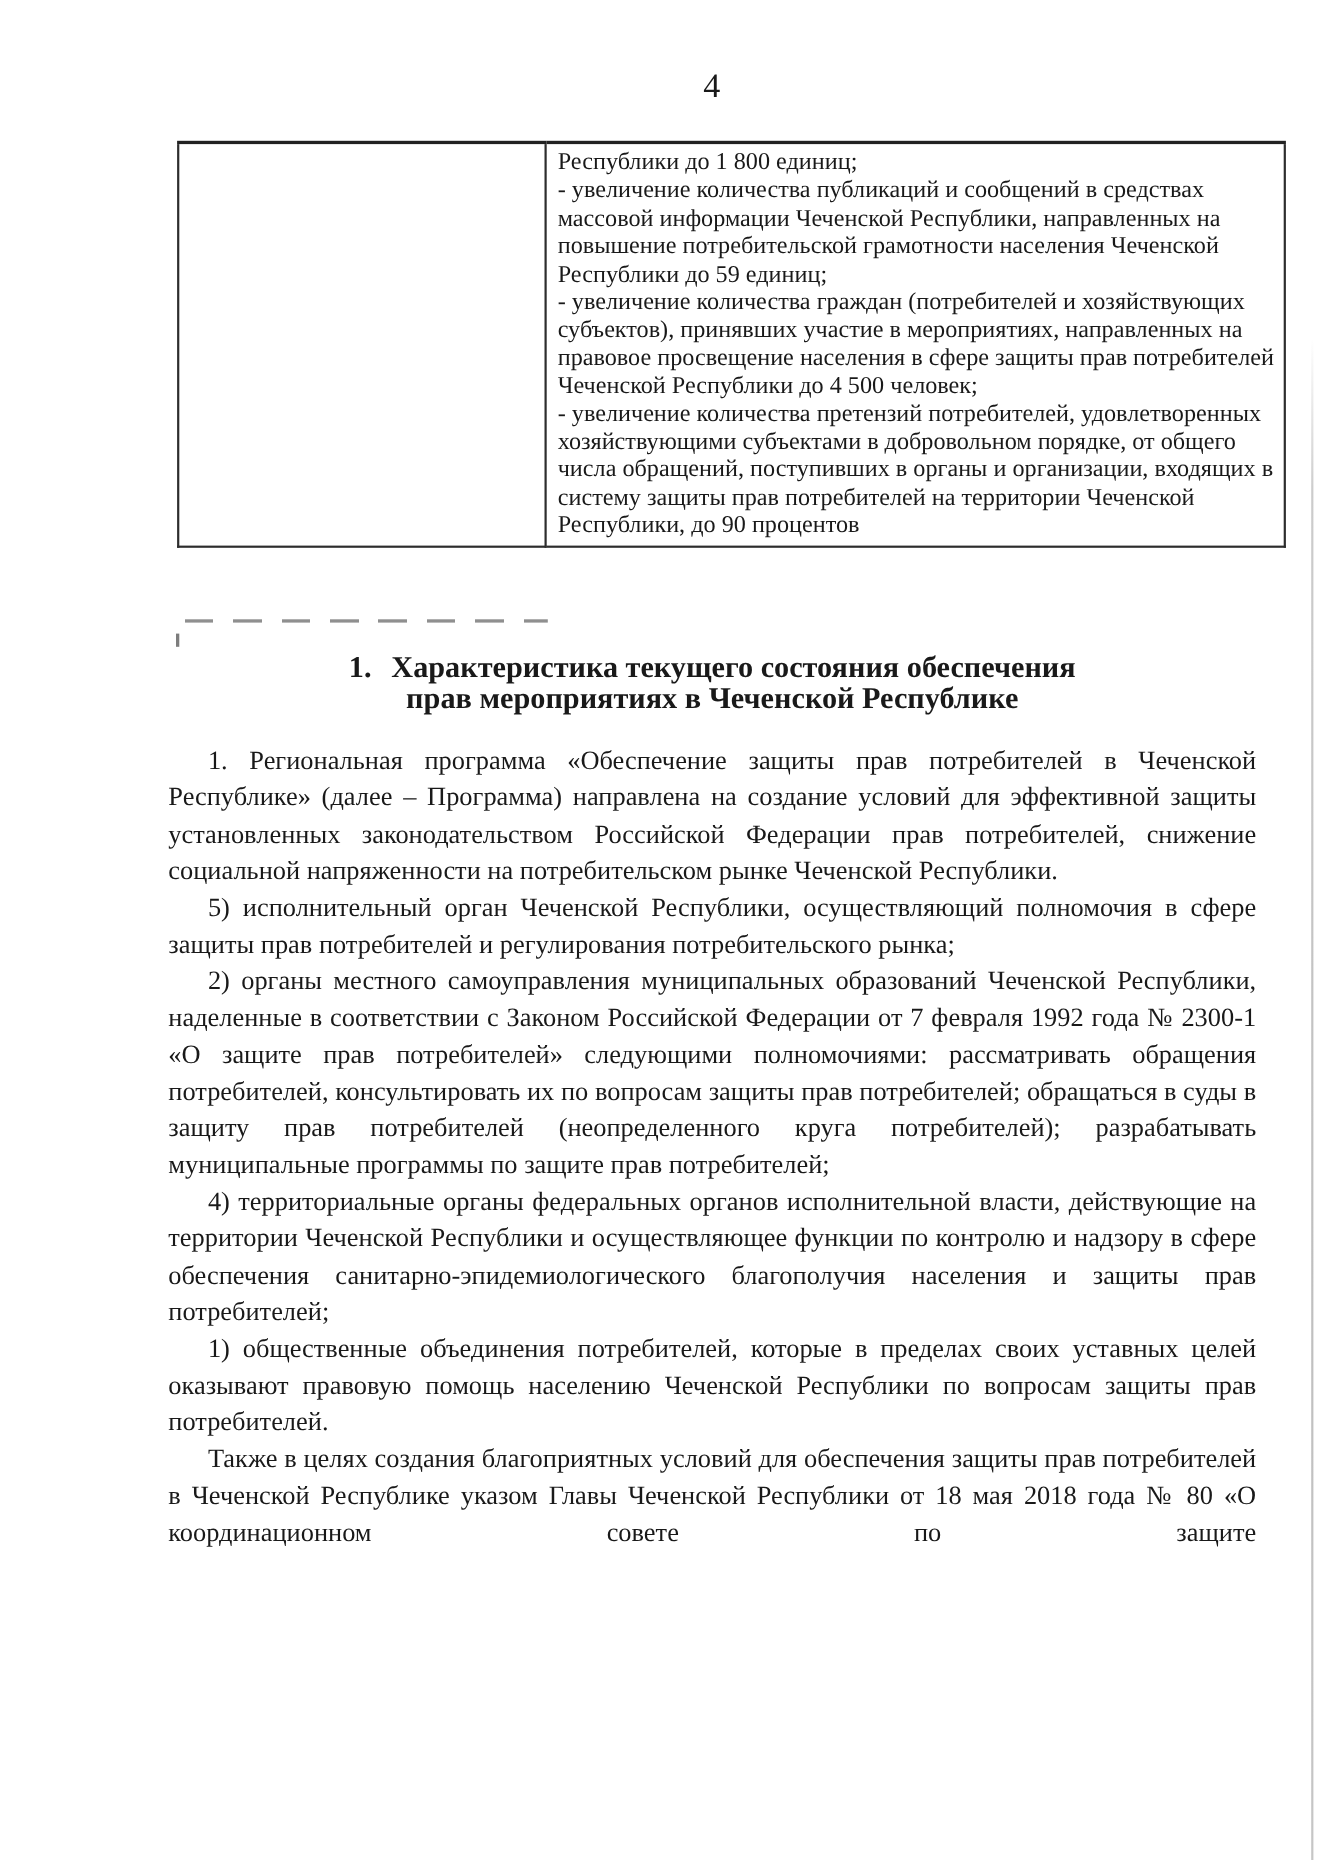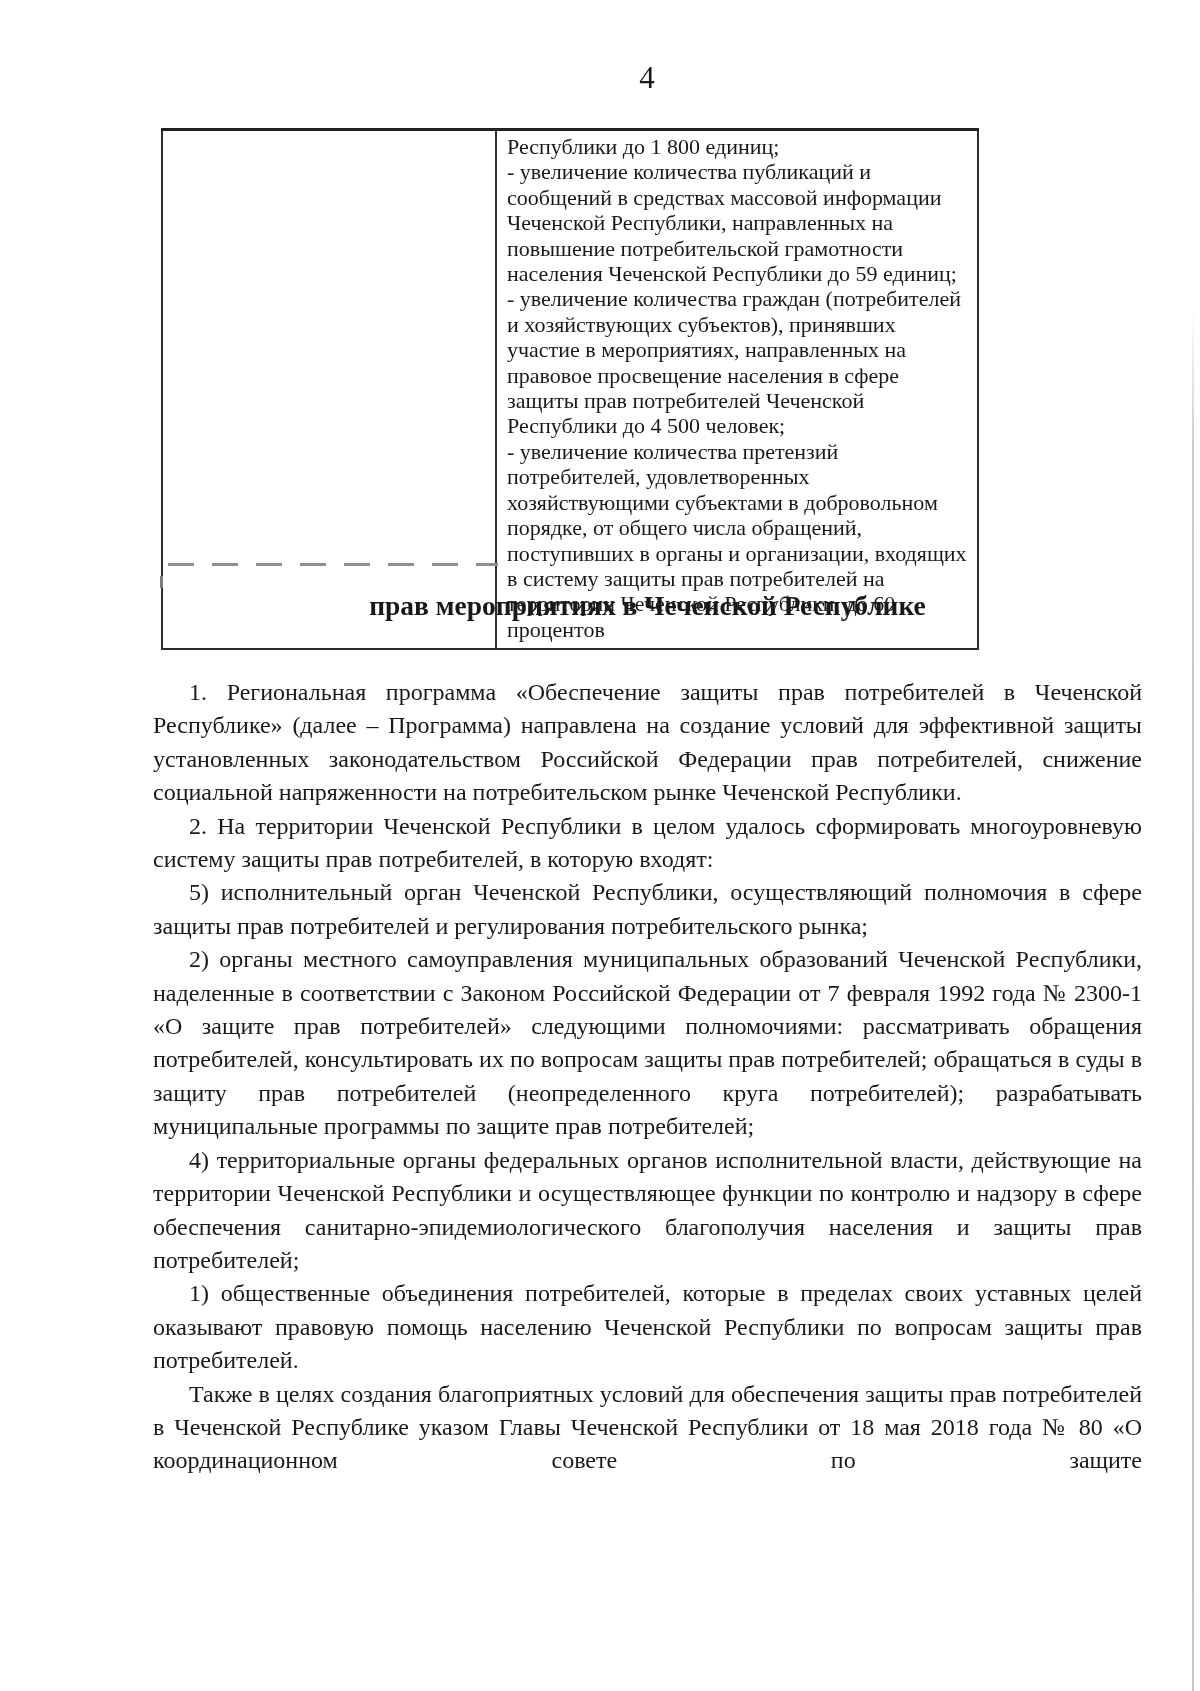--- a/index.html
+++ b/index.html
@@ -19,21 +19,21 @@
     left: 94px;
     width: 1106px;
     text-align: center;
     font-size: 31px;
     line-height: 36px;
   }
   .doc-table {
     position: absolute;
     top: 128px;
     left: 161px;
-    width: 818px;
+    width: 1008px;
     border-collapse: collapse;
     table-layout: fixed;
   }
   .doc-table td {
     border: 2px solid #2d2d2d;
     border-top: 3px solid #222222;
     vertical-align: top;
   }
   .cell-left { width: 330px; }
   .cell-right {
@@ -103,36 +103,38 @@
   <div class="page-number">4</div>
 
   <table class="doc-table">
     <tbody>
         <tr>
       <td class="cell-left"></td>
       <td class="cell-right">
         <p class="cell-par">Республики до 1&nbsp;800 единиц;</p>
         <p class="cell-par">- увеличение количества публикаций и сообщений в средствах массовой информации Чеченской Республики, направленных на повышение потребительской грамотности населения Чеченской Республики до 59 единиц;</p>
         <p class="cell-par">- увеличение количества граждан (потребителей и хозяйствующих субъектов), принявших участие в мероприятиях, направленных на правовое просвещение населения в сфере защиты прав потребителей Чеченской Республики до 4&nbsp;500 человек;</p>
-        <p class="cell-par">- увеличение количества претензий потребителей, удовлетворенных хозяйствующими субъектами в добровольном порядке, от общего числа обращений, поступивших в органы и организации, входящих в систему защиты прав потребителей на территории Чеченской Республики, до 60 процентов</p>
+        <p class="cell-par">- увеличение количества претензий потребителей, удовлетворенных хозяйствующими субъектами в добровольном порядке, от общего числа обращений, поступивших в органы и организации, входящих в систему защиты прав потребителей на территории Чеченской Республики, до 90 процентов</p>
       </td>
     </tr>
   </tbody>
     </table>
 
   <div class="artifact-bottom-dashes"></div>
   <div class="artifact-tick"></div>
 
   <div class="section-heading">
+    <div>
+      <span class="num">1.</span><span>Характеристика текущего состояния обеспечения</span>
+    </div>
     <div>прав мероприятиях в Чеченской Республике</div>
   </div>
 
   <div class="body-text">
     <p>1. Региональная программа «Обеспечение защиты прав потребителей в Чеченской Республике» (далее – Программа) направлена на создание условий для эффективной защиты установленных законодательством Российской Федерации прав потребителей, снижение социальной напряженности на потребительском рынке Чеченской Республики.</p>
-    <p>2. На территории Чеченской Республики в целом удалось сформировать многоуровневую систему защиты прав потребителей, в которую входят:</p>
     <p>5) исполнительный орган Чеченской Республики, осуществляющий полномочия в сфере защиты прав потребителей и регулирования потребительского рынка;</p>
     <p>2) органы местного самоуправления муниципальных образований Чеченской Республики, наделенные в соответствии с Законом Российской Федерации от 7 февраля 1992 года № 2300-1 «О защите прав потребителей» следующими полномочиями: рассматривать обращения потребителей, консультировать их по вопросам защиты прав потребителей; обращаться в суды в защиту прав потребителей (неопределенного круга потребителей); разрабатывать муниципальные программы по защите прав потребителей;</p>
     <p>4) территориальные органы федеральных органов исполнительной власти, действующие на территории Чеченской Республики и осуществляющее функции по контролю и надзору в сфере обеспечения санитарно-эпидемиологического благополучия населения и защиты прав потребителей;</p>
     <p>1) общественные объединения потребителей, которые в пределах своих уставных целей оказывают правовую помощь населению Чеченской Республики по вопросам защиты прав потребителей.</p>
     <p class="justify-last">Также в целях создания благоприятных условий для обеспечения защиты прав потребителей в Чеченской Республике указом Главы Чеченской Республики от 18 мая 2018 года № 80 «О координационном совете по защите</p>
   </div>
 
   <div class="artifact-edge-line"></div>
 
 </div>

